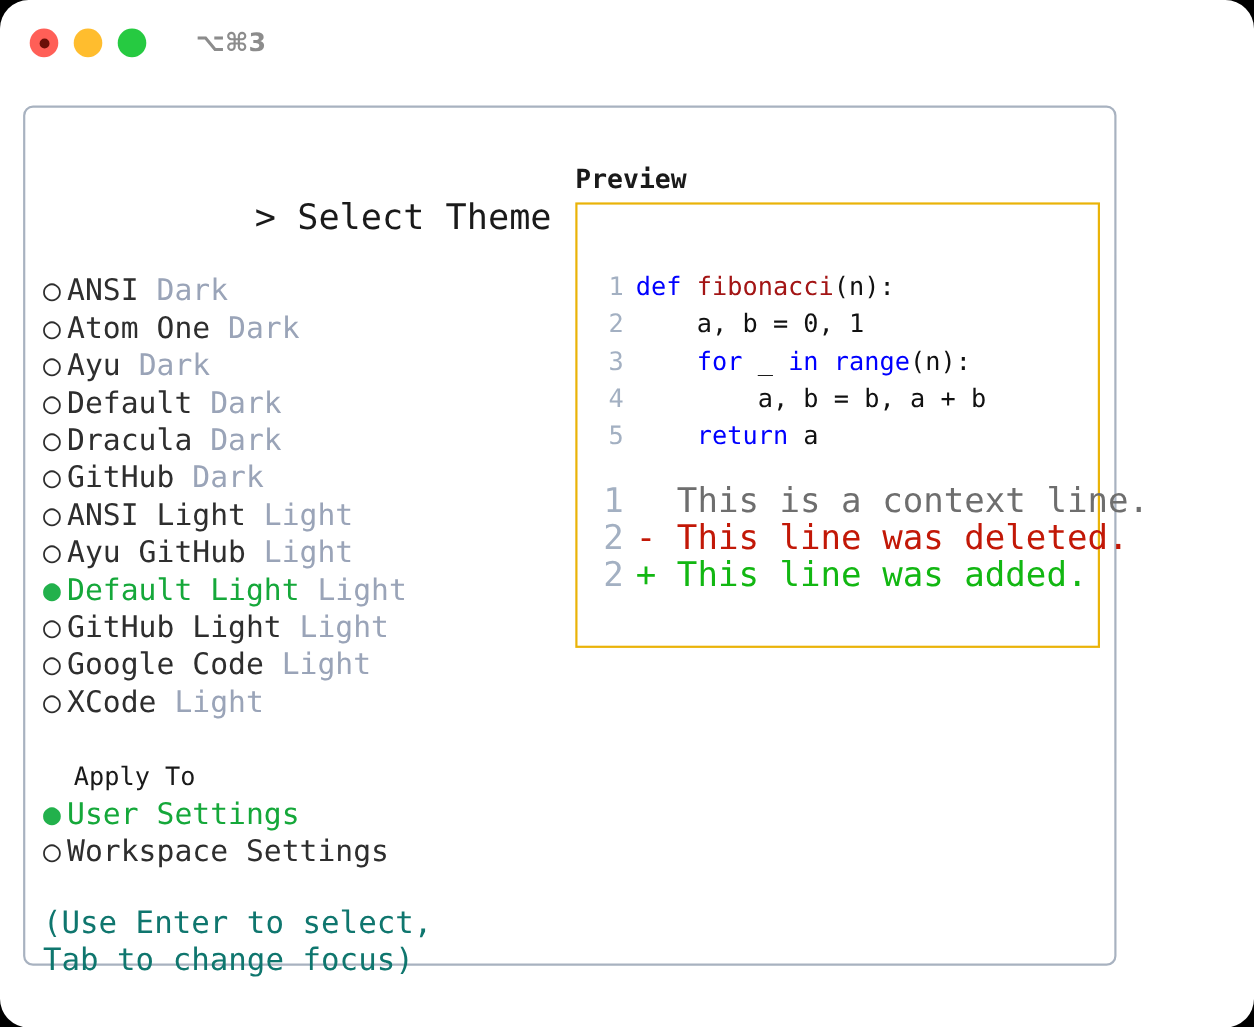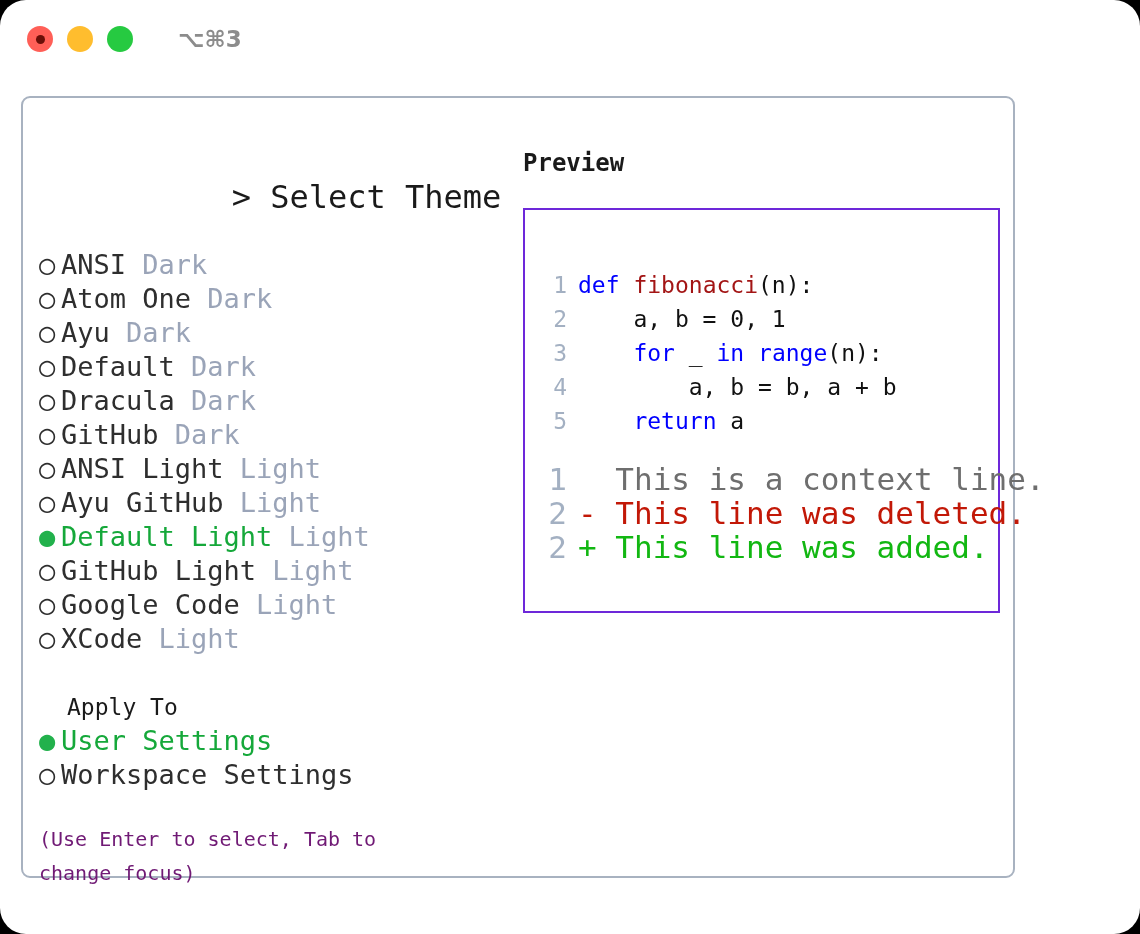--- a/index.html
+++ b/index.html
@@ -128,47 +128,47 @@
     font-size: 23px;
     line-height: 34px;
     color: #1a1a1a;
     white-space: pre;
     padding-left: 28px;
     font-family: "DejaVu Sans Mono", monospace;
   }
 
   .hint {
     margin-top: 30px;
-    font-size: 20px;
-    line-height: 34px;
-    color: #701a75;
+    font-size: 28px;
+    line-height: 34px;
+    color: #0f766e;
     width: 405px;
     white-space: pre-wrap;
     font-family: "DejaVu Sans Mono", monospace;
   }
 
   
   .right-col {
     position: absolute;
     left: 500px;
     top: 48px;
     width: 500px;
   }
   .preview-title {
     font-size: 24px;
     font-weight: bold;
     color: #1a1a1a;
     line-height: 34px;
     font-family: "DejaVu Sans Mono", monospace;
   }
   .preview-box {
-    margin-top: 28px;
+    margin-top: 4px;
     width: 477px;
     height: 405px;
-    border: 2px solid #6d28d9;
+    border: 2px solid #eab308;
     box-sizing: border-box;
     background: #ffffff;
     position: relative;
   }
   .code {
     position: absolute;
     left: 20px;
     top: 58px;
     font-size: 23px;
     line-height: 34px;

